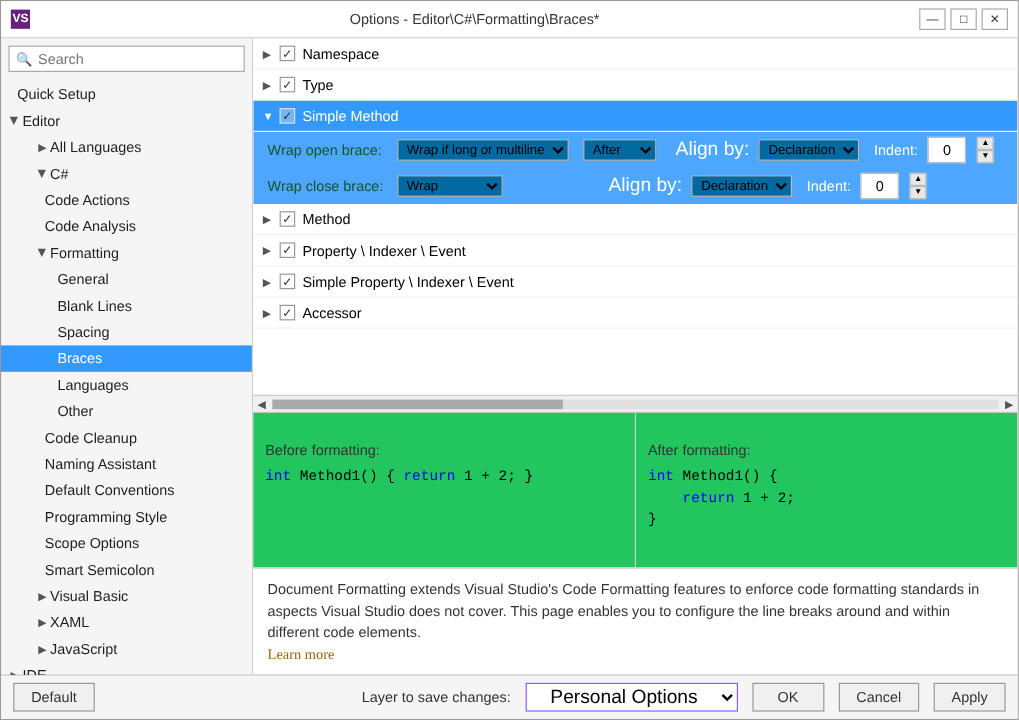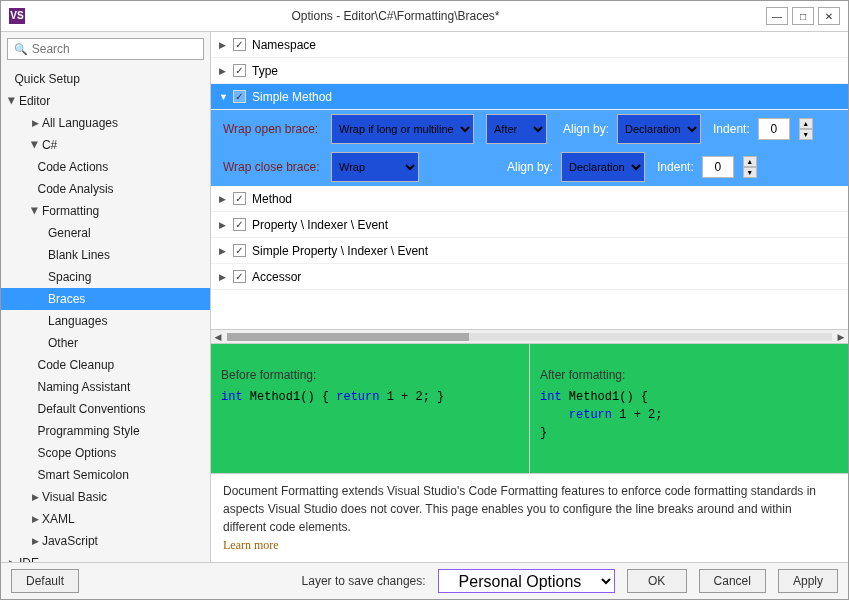--- a/index.html
+++ b/index.html
@@ -183,33 +183,33 @@
     
     .wrap-sub-row {
       background: #4da6ff;
       padding: 4px 12px;
       display: flex;
       align-items: center;
       gap: 8px;
       min-height: 28px;
     }
     .wrap-sub-row .wrap-label {
-      color: #7f1d1d;
+      color: #14532d;
       font-size: 12px;
       min-width: 100px;
     }
     select.wrap-select {
       font-size: 11px;
       border: 1px solid #bbb;
-      background: #1d4ed8;
+      background: #0369a1;
       padding: 1px 3px;
-      height: 30px;
-      cursor: pointer;
-    }
-    .align-label { color: white; font-size: 12px; margin-left: 8px; }
+      height: 18px;
+      cursor: pointer;
+    }
+    .align-label { color: white; font-size: 16px; margin-left: 8px; }
     .indent-label { color: white; font-size: 12px; margin-left: 4px; }
     .indent-input {
       width: 32px;
       height: 22px;
       border: 1px solid #bbb;
       background: white;
       font-size: 12px;
       text-align: center;
     }
     .spinner-btns {

